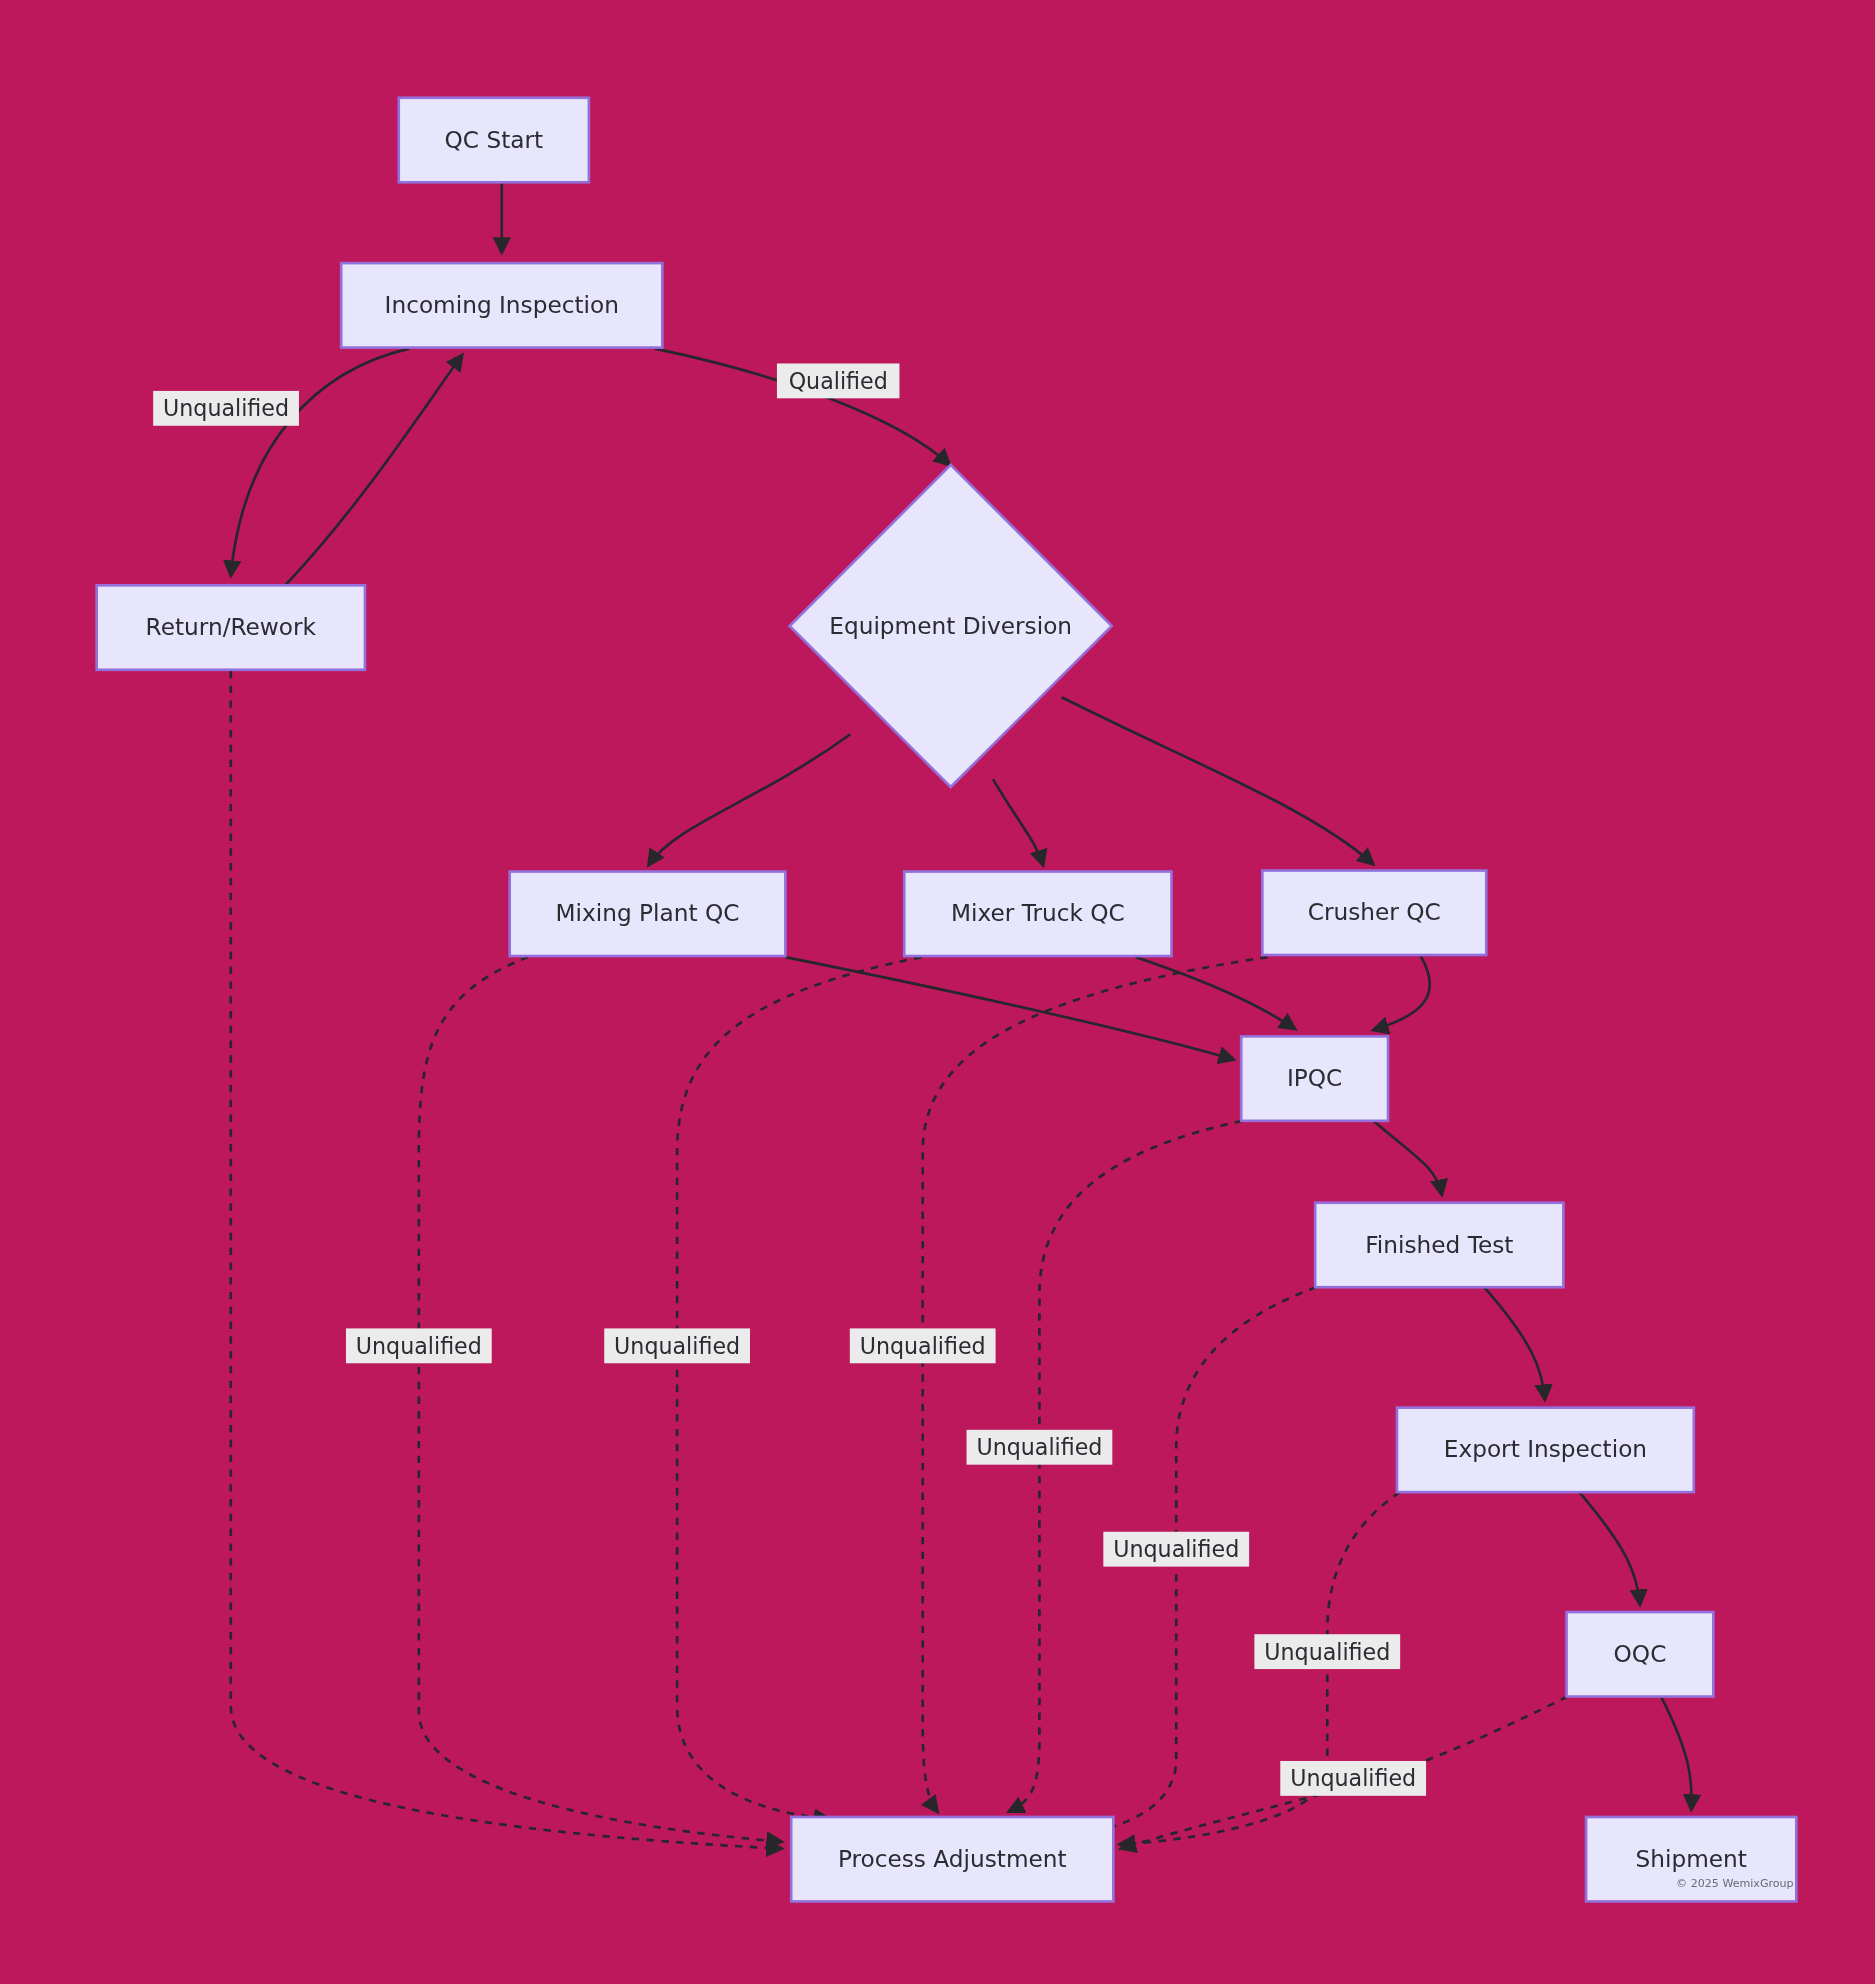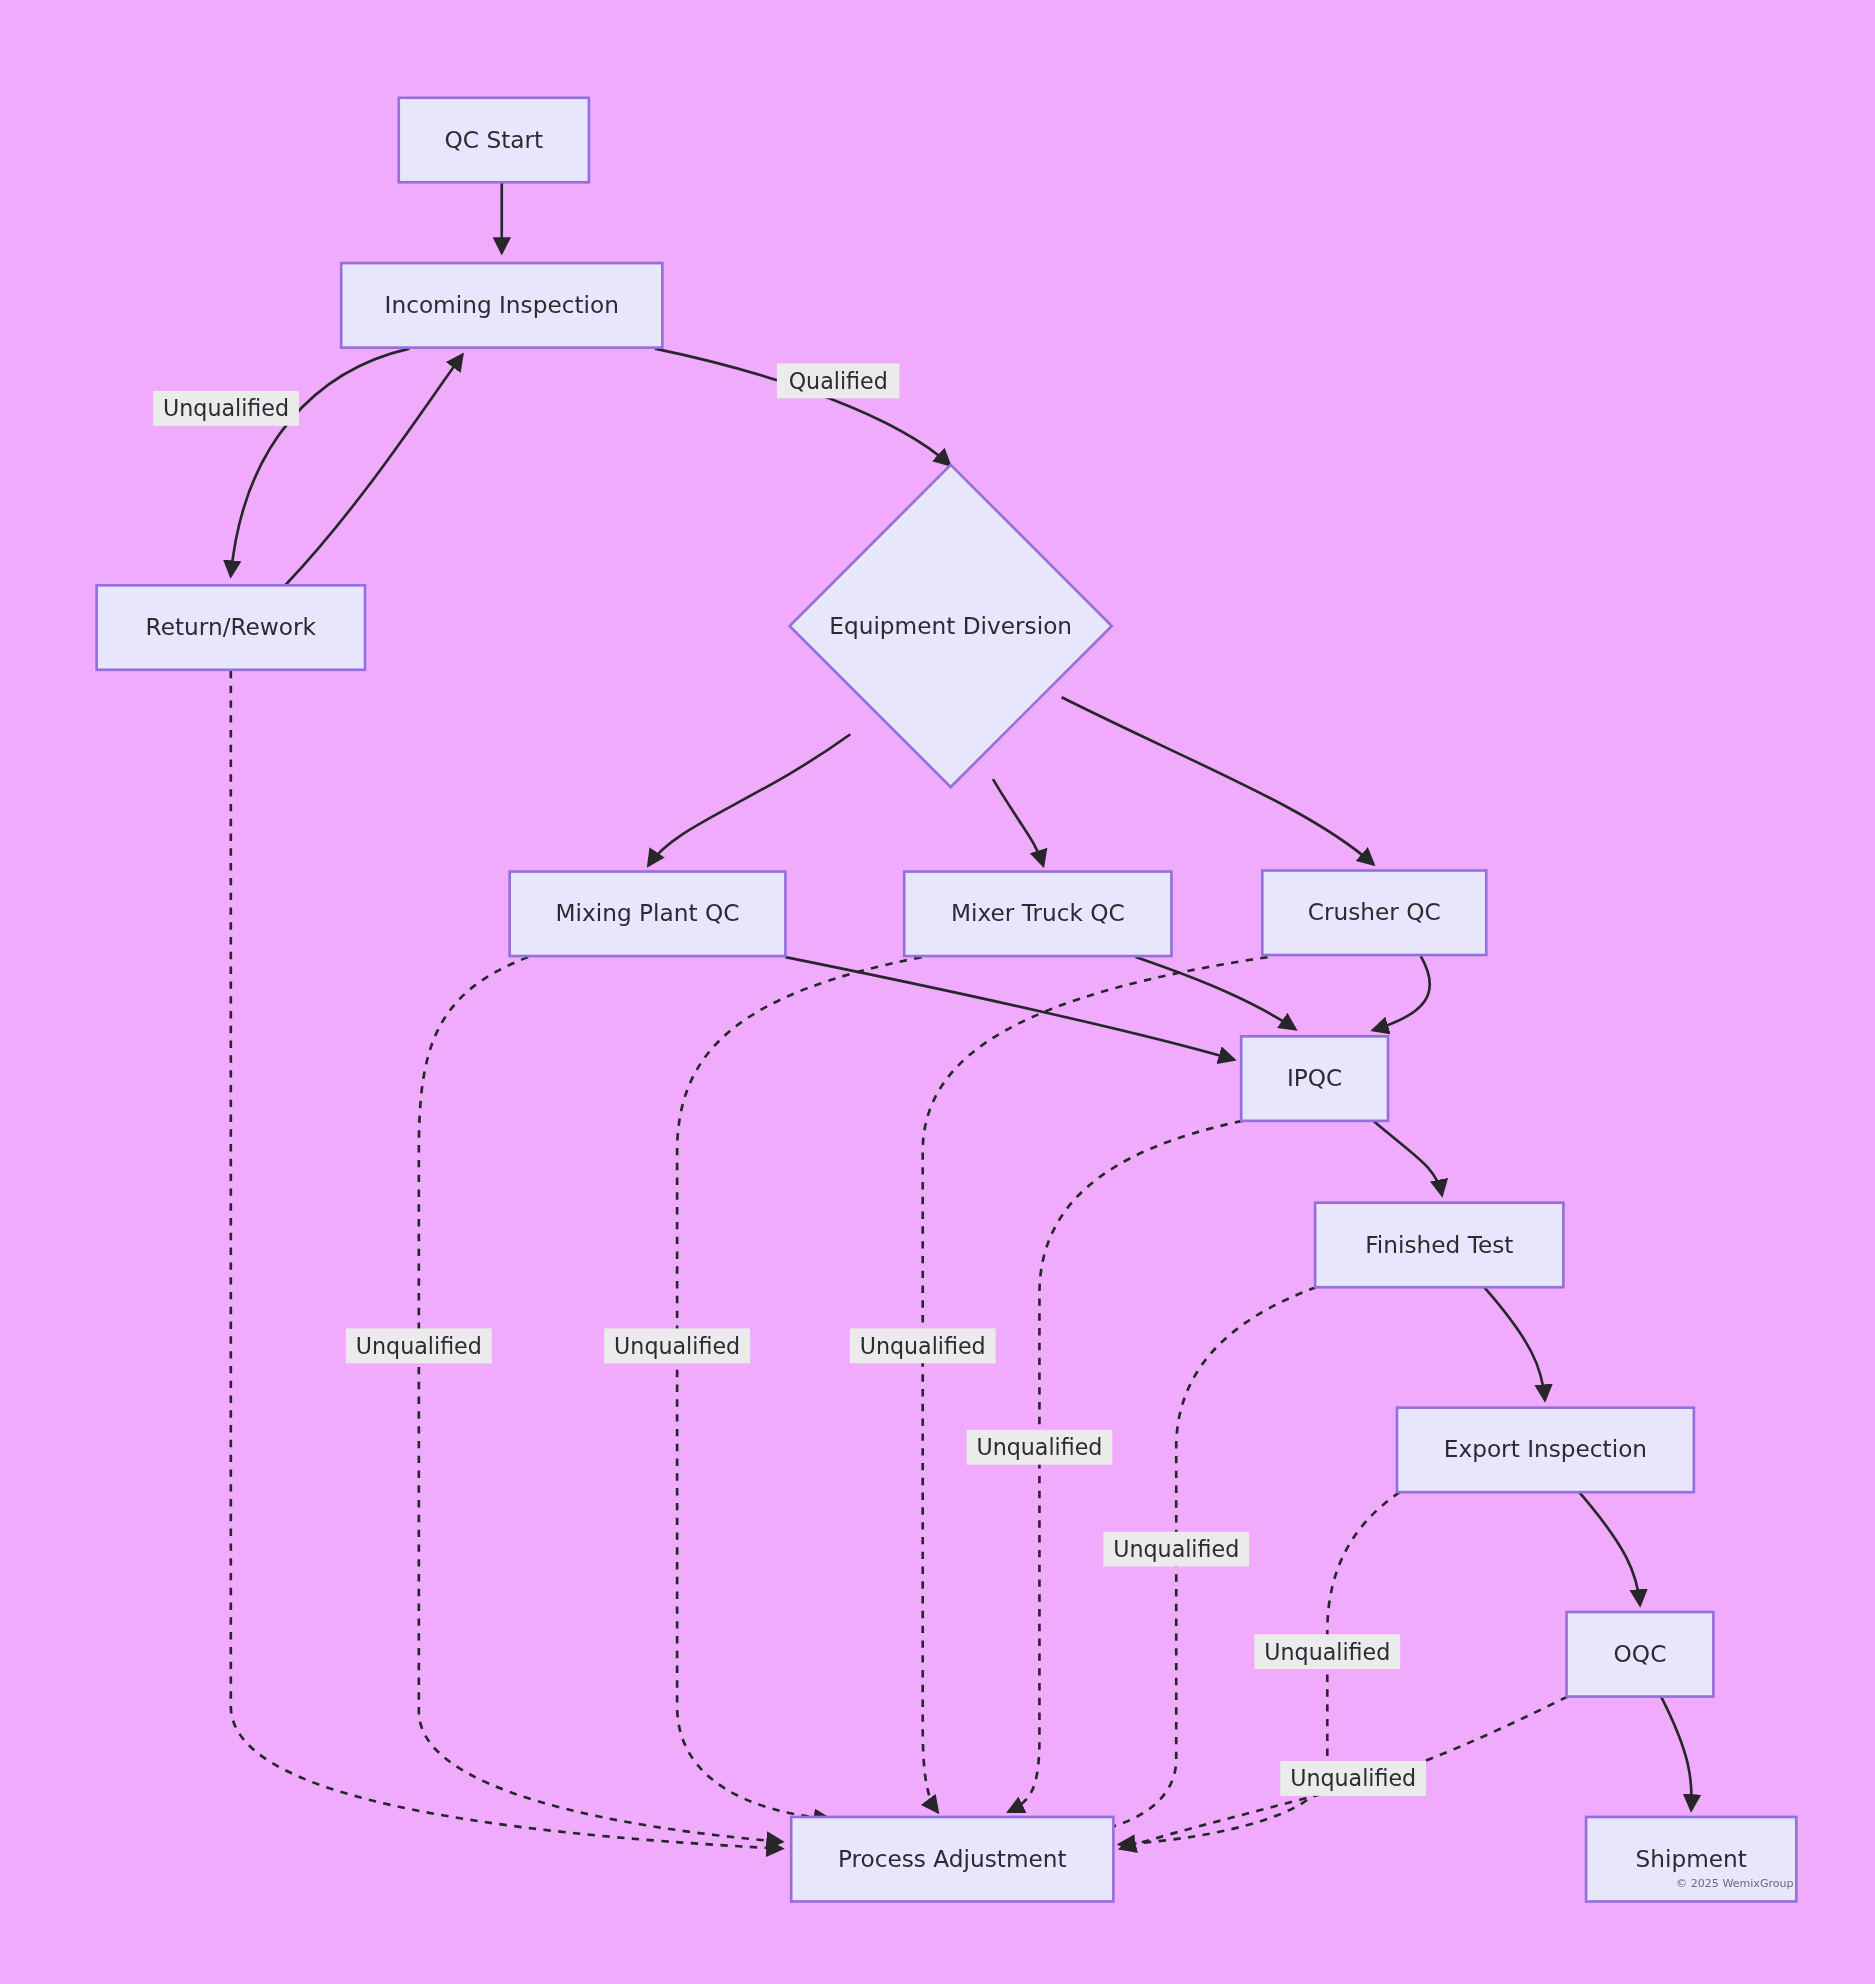--- a/index.html
+++ b/index.html
@@ -10,21 +10,21 @@
   body {
     width: 1875px;
     height: 1985px;
     font-family: "DejaVu Sans", "Liberation Sans", sans-serif;
     overflow: hidden;
   }
   #diagram-root {
     position: relative;
     width: 1875px;
     height: 1985px;
-    background: #f0abfc;
+    background: #be185d;
   }
   svg.flow {
     position: absolute;
     top: 0;
     left: 0;
     width: 1875px;
     height: 1985px;
   }
   .node-rect {
     fill: #e8e6fd;

